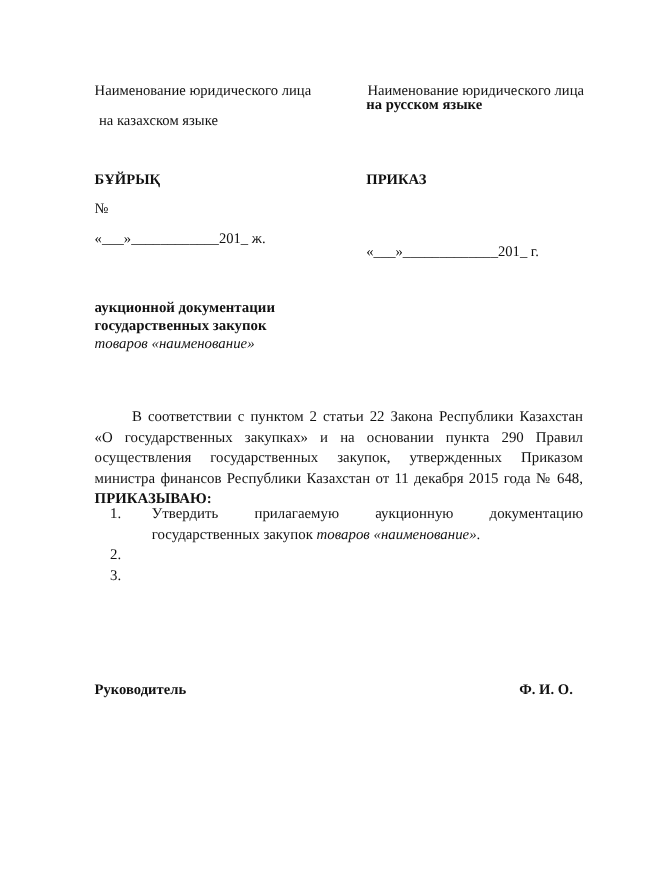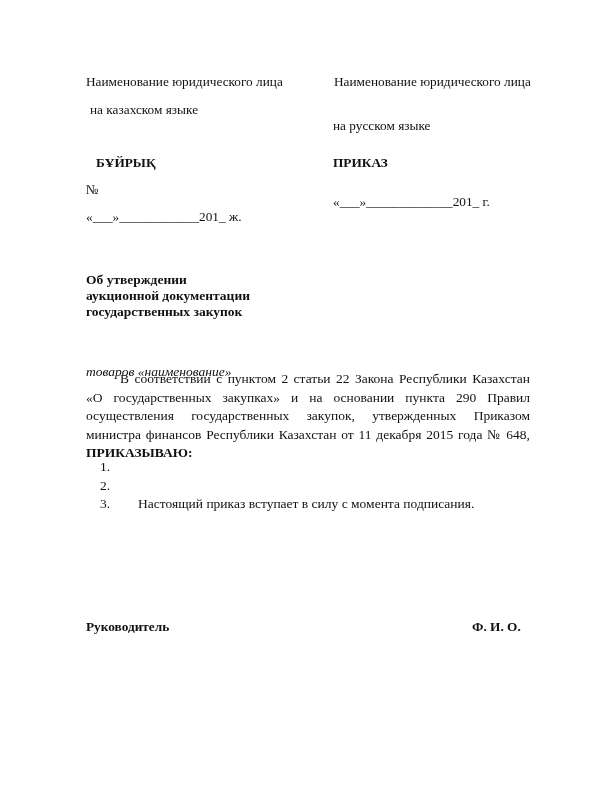--- a/index.html
+++ b/index.html
@@ -1,70 +1,69 @@
 <!DOCTYPE html>
 <html><head>
 <meta charset="utf-8">
 <style>
   html, body { margin:0; padding:0; background:#ffffff; }
   body { width:600px; height:800px; position:relative; overflow:hidden;
          font-family:"Liberation Serif", "DejaVu Serif", serif; color:#111; font-size:13.3px; }
   .abs { position:absolute; white-space:nowrap;margin-top:20px; }
   .bold { font-weight:bold; }
-  .ital { font-style:italic;margin-top:44px; }
+  .ital { font-style:italic; }
   .title-block { position:absolute; left:86px; top:272px; line-height:16px; font-size:13.5px; }
   .title-block div { white-space:nowrap; }
   .para { position:absolute; left:86px; top:370px; width:444px; line-height:18.5px; text-align:justify; font-size:13.5px; }
   .para .first { text-indent:34px;font-family:Liberation Serif, serif; }
   .list { position:absolute; left:86px; top:458px; width:444px; font-size:13.5px; line-height:18.5px; }
   .li { display:flex; }
   .li .num { width:52px; padding-left:14px; box-sizing:border-box; flex:0 0 52px; }
   .li .txt { flex:1; text-align:justify; }
 </style>
 </head>
 <body>
 
 <div>
 
   <div class="abs" style="left:86px; top:54px;">Наименование юридического лица</div>
   <div class="abs" style="left:90px; top:82px;">на казахском языке</div>
-  <div class="abs bold" style="left:96px; top:135px;">БҰЙРЫҚ</div>
+  <div class="abs bold" style="left:86px; top:135px;">БҰЙРЫҚ</div>
   <div class="abs" style="left:86px; top:162px;">№</div>
   <div class="abs" style="left:86px; top:189px;">«___»____________201_ ж.</div>
 
   <div class="abs" style="left:334px; top:54px;">Наименование юридического лица</div>
-  <div class="abs" style="left:333px; top:98px;">на русском языке</div>
+  <div class="abs" style="left:333px; top:67px;font-weight:bold;">на русском языке</div>
   <div class="abs bold" style="left:333px; top:135px;">ПРИКАЗ</div>
-  <div class="abs" style="left:333px; top:174px;">«___»_____________201_ г.</div>
+  <div class="abs" style="left:333px; top:201px;">«___»_____________201_ г.</div>
 
   <div class="title-block">
-    <div class="bold">Об утверждении</div>
     <div class="bold">аукционной документации</div>
     <div class="bold">государственных закупок</div>
     <div class="ital">товаров «наименование»</div>
   </div>
 
   <div class="para">
     <div class="first">
       <span>В соответствии с пунктом 2 статьи 22 Закона Республики Казахстан «О государственных закупках» и на основании пункта 290 Правил осуществления государственных закупок, утвержденных Приказом министра финансов Республики Казахстан от 11 декабря 2015 года № 648,</span>
       <span class="bold">ПРИКАЗЫВАЮ:</span>
     </div>
   </div>
 
   <div class="list">
     <div class="li">
       <span class="num">1.</span>
+      <span class="txt">
+        <span>Утвердить прилагаемую аукционную документацию государственных закупок </span><span class="ital">товаров «наименование»</span><span>.</span>
+      </span>
     </div>
     <div class="li">
       <span class="num">2.</span>
     </div>
     <div class="li">
       <span class="num">3.</span>
-      <span class="txt">
-        <span>Настоящий приказ вступает в силу с момента подписания.</span>
-      </span>
     </div>
   </div>
 
   <div class="abs bold" style="left:86px; top:599px;">Руководитель</div>
   <div class="abs bold" style="left:472px; top:599px;">Ф. И. О.</div>
 
 </div>
 
 </body></html>

